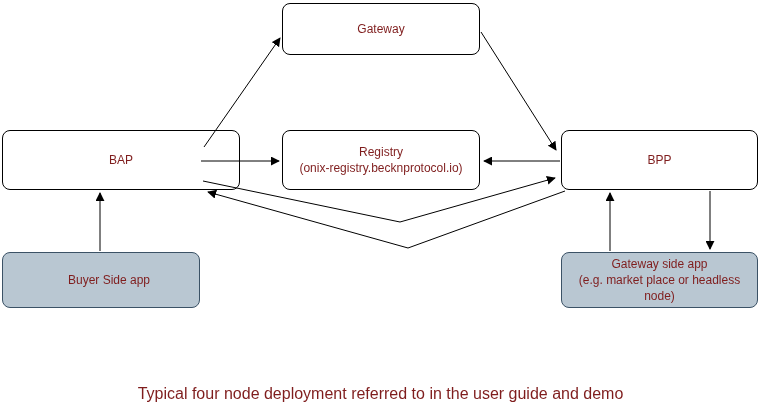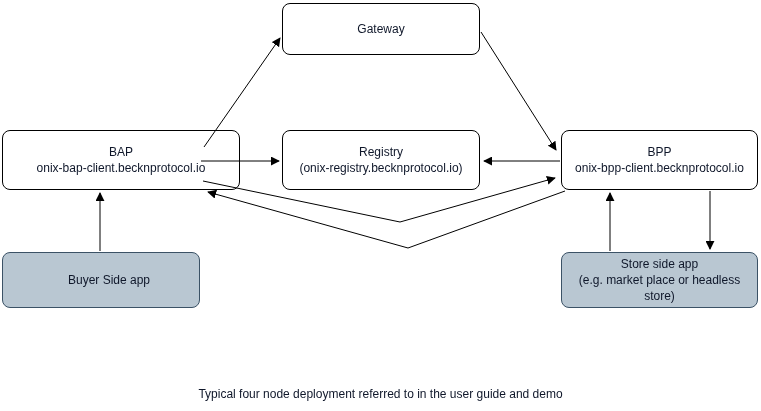--- a/index.html
+++ b/index.html
@@ -1,21 +1,21 @@
 <!DOCTYPE html>
 <html><head>
 <meta charset="utf-8">
 <style>
   html,body{margin:0;padding:0;background:#ffffff;}
   .canvas{
     position:relative;
     width:761px;height:411px;
     background:#ffffff;
     font-family:"Liberation Sans", sans-serif;
-    color:#0f172a;
+    color:#7f1d1d;
     overflow:hidden;
   }
   #edges-svg{
     position:absolute;left:0;top:0;width:761px;height:411px;
     pointer-events:none;z-index:2;
   }
   .node{
     position:absolute;
     box-sizing:border-box;
     background:#ffffff;
@@ -32,21 +32,21 @@
     border:1px solid #3b5266;
   }
   .node-gateway{left:282px;top:3px;width:198px;height:52px;}
   .node-bap{left:2px;top:130px;width:238px;height:60px;}
   .node-registry{left:282px;top:130px;width:198px;height:60px;}
   .node-bpp{left:561px;top:130px;width:197px;height:60px;}
   .node-buyer{left:2px;top:252px;width:198px;height:56px;padding-left:16px;}
   .node-seller{left:561px;top:252px;width:197px;height:56px;}
   .caption{
     position:absolute;left:0;top:387px;width:761px;
-    text-align:center;font-size:12px;line-height:14px;
+    text-align:center;font-size:16px;line-height:14px;
   }
 </style>
 </head>
 <body>
 
 <div class="canvas">
 
   <svg id="edges-svg" xmlns="http://www.w3.org/2000/svg">
     <defs>
       <marker id="arrowhead" viewBox="0 0 10 10" refX="9" refY="5" markerWidth="9" markerHeight="9" orient="auto-start-reverse">
@@ -63,37 +63,35 @@
       <polyline points="610,251 610,193" fill="none" stroke="#000000" stroke-width="1" marker-end="url(#arrowhead)"></polyline>
       <polyline points="710,191 710,249" fill="none" stroke="#000000" stroke-width="1" marker-end="url(#arrowhead)"></polyline>
     </svg>
 
   <div class="node node-gateway">
     <div>Gateway</div>
   </div>
 
   <div class="node node-bap">
     <div>BAP</div>
-    <div>onix-bap-client.becknprotocol.io</div>
   </div>
 
   <div class="node node-registry">
     <div>Registry</div>
     <div>(onix-registry.becknprotocol.io)</div>
   </div>
 
   <div class="node node-bpp">
     <div>BPP</div>
-    <div>onix-bpp-client.becknprotocol.io</div>
   </div>
 
   <div class="node app node-buyer">
     <div>Buyer Side app</div>
   </div>
 
   <div class="node app node-seller">
-    <div>Store side app</div>
-    <div>(e.g. market place or headless store)</div>
+    <div>Gateway side app</div>
+    <div>(e.g. market place or headless node)</div>
   </div>
 
   <div class="caption">Typical four node deployment referred to in the user guide and demo</div>
 
 </div>
 
 </body></html>

